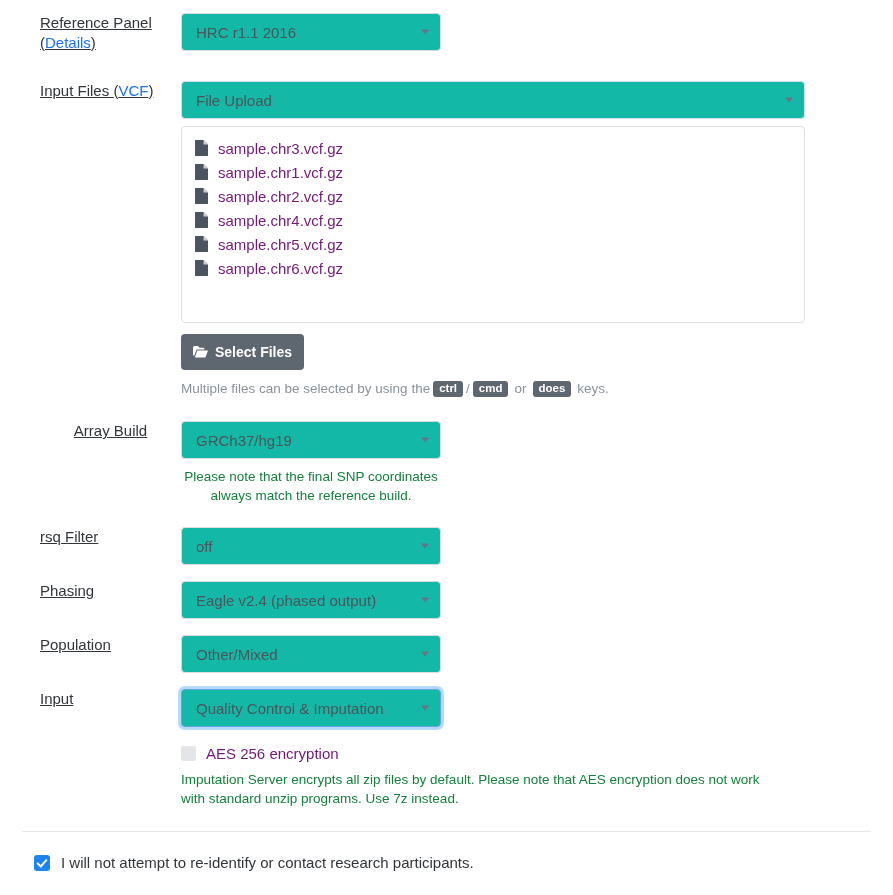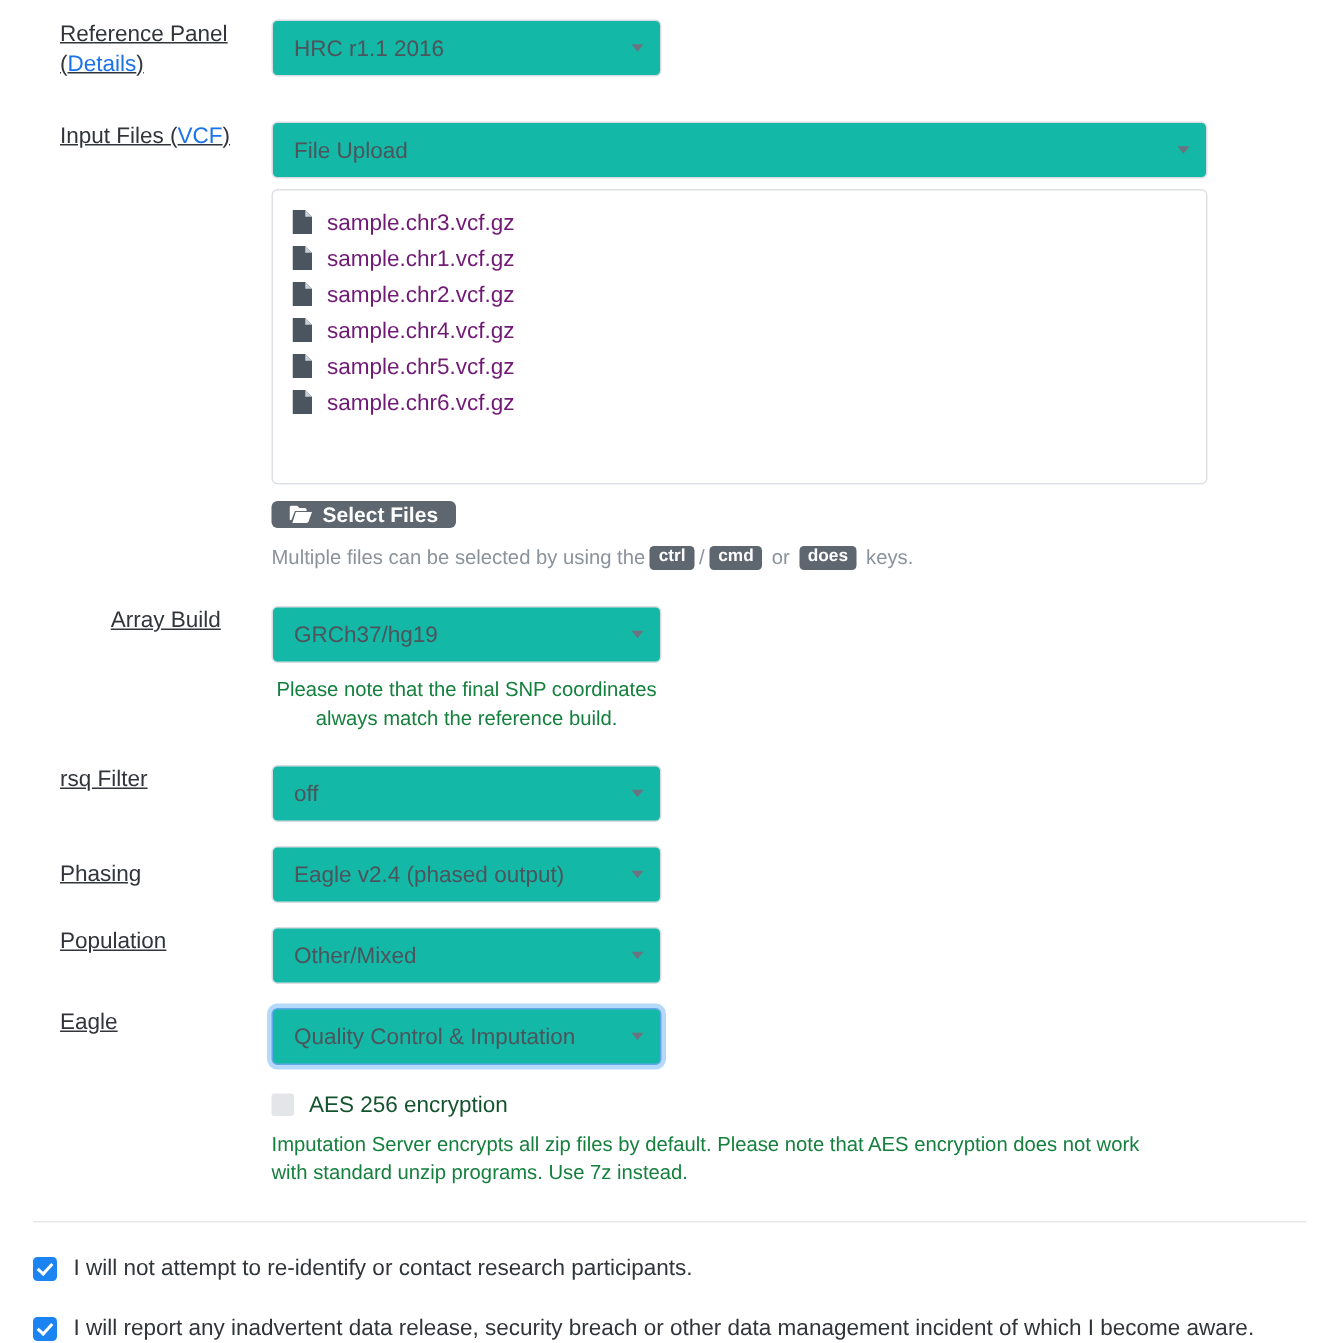--- a/index.html
+++ b/index.html
@@ -89,21 +89,21 @@
     position: relative;
   }
   .ficon svg { display: block; }
 
   
   .btn {
     margin-top: 11px;
     display: inline-flex;
     align-items: center;
     gap: 7px;
-    height: 18px;
+    height: 36px;
     padding: 0 12px;
     background: #5e6670;
     color: #ffffff;
     border: none;
     border-radius: 4px;
     font-family: "Liberation Sans", sans-serif;
     font-size: 14px;
     font-weight: 600;
     cursor: pointer;
   }
@@ -142,32 +142,32 @@
 
   
   .aes-row { display: flex; align-items: center; gap: 10px; }
   .box-gray {
     width: 15px; height: 15px;
     background: #e3e5e8;
     border-radius: 2px;
     flex: 0 0 15px;
     cursor: pointer;
   }
-  .aes-label { font-size: 15px; color: #14532d; }
+  .aes-label { font-size: 15px; color: #701a75; }
 
   
   .divider {
     margin: 0 22px;
     border-top: 1px solid #e6e8ea;
   }
   .consent {
     display: flex;
     align-items: center;
     gap: 11px;
-    padding-left: 22px;
+    padding-left: 34px;
     font-size: 15px;
     color: #31353a;
   }
   .cbx {
     width: 16px; height: 16px;
     flex: 0 0 16px;
     background: #1c84f2;
     border-radius: 3px;
     position: relative;
     cursor: pointer;
@@ -303,42 +303,42 @@
   <div class="row" style="padding-top:22px;">
     <div class="label-col">rsq Filter</div>
     <div class="field-col">
       <div class="sel narrow">
         <span>off</span>
         <span class="caret"></span>
       </div>
     </div>
   </div>
 
-  <div class="row" style="padding-top:16px;align-items:center;">
+  <div class="row" style="padding-top:16px;">
     <div class="label-col">Phasing</div>
     <div class="field-col">
       <div class="sel narrow">
         <span>Eagle v2.4 (phased output)</span>
         <span class="caret"></span>
       </div>
     </div>
   </div>
 
   <div class="row" style="padding-top:16px;">
     <div class="label-col">Population</div>
     <div class="field-col">
       <div class="sel narrow">
         <span>Other/Mixed</span>
         <span class="caret"></span>
       </div>
     </div>
   </div>
 
   <div class="row" style="padding-top:16px;">
-    <div class="label-col">Eagle</div>
+    <div class="label-col">Input</div>
     <div class="field-col">
       <div class="sel narrow focused">
         <span>Quality Control &amp; Imputation</span>
         <span class="caret"></span>
       </div>
     </div>
   </div>
 
   <div class="row" style="padding-top:18px;">
     <div class="label-col"></div>

